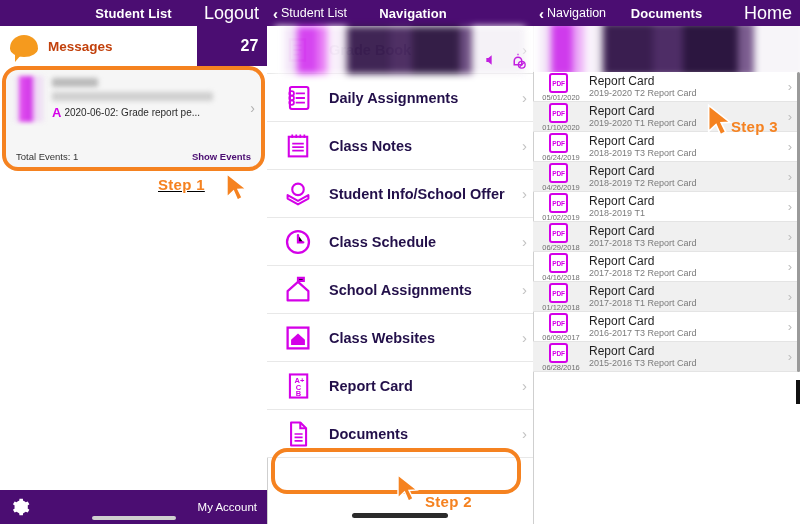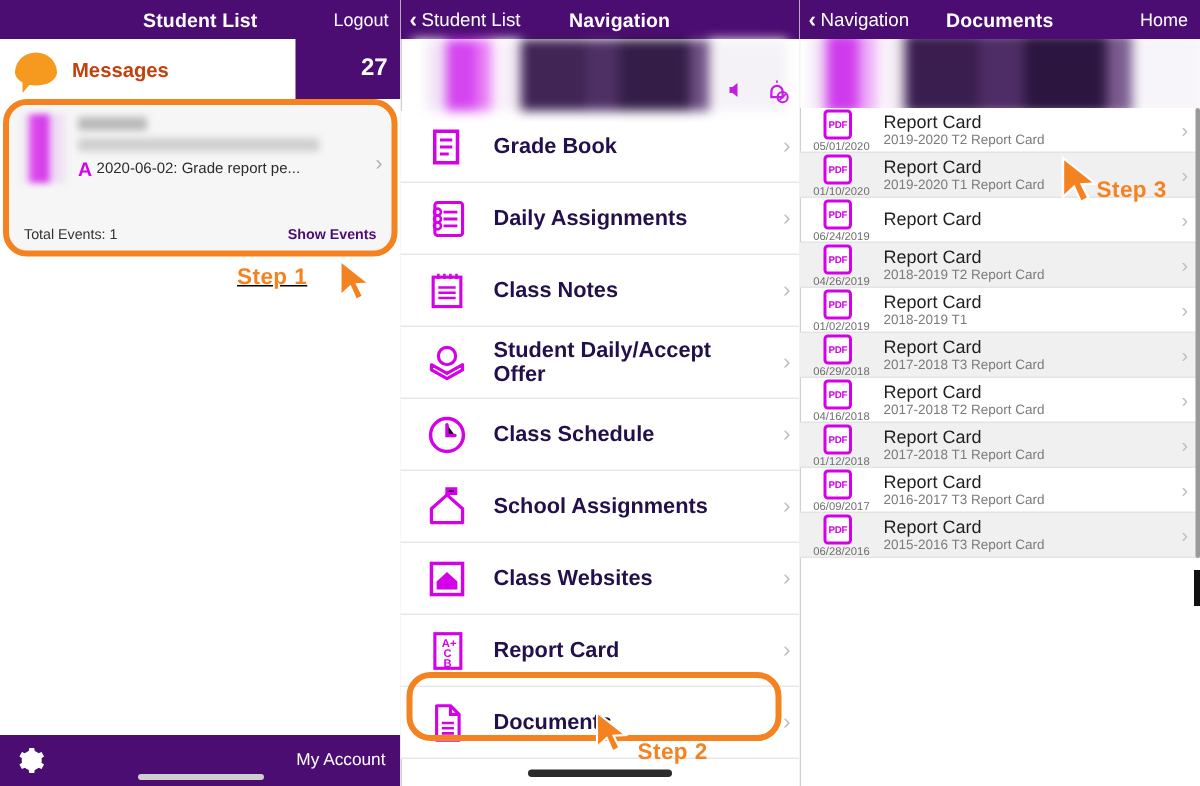--- a/index.html
+++ b/index.html
@@ -24,21 +24,21 @@
   }
   .navbar .center {
     position: absolute; left: 0; right: 0; text-align: center;
     font-size: 13px; font-weight: bold; letter-spacing: .1px;
   }
   .nav-left {
     display: flex; align-items: center; gap: 2px;
     padding-left: 6px; font-size: 12.5px; font-weight: normal; z-index: 2;
   }
   .nav-right {
-    position: absolute; right: 8px; font-size: 12px; font-weight: normal; z-index: 2;
+    position: absolute; right: 8px; font-size: 18px; font-weight: normal; z-index: 2;
   }
   .chev-back { display:inline-block; font-size: 15px; font-weight: bold; line-height: 1; margin-right:1px;}
   .navbar .center.offset-r { text-align: center; padding-left: 26px; }
 
   
   .msg-header { display: flex; height: 40px; background: #fff; }
   .msg-header .mh-left {
     flex: 1; display: flex; align-items: center; gap: 10px; padding-left: 10px;
   }
   .bubble {
@@ -97,21 +97,21 @@
     padding: 0 10px;
   }
   .bottombar .acct { color: #fff; font-size: 11.5px; }
   .home-ind {
     position: absolute; left: 50%; transform: translateX(-50%); bottom: 4px;
     width: 84px; height: 4px; background: #cfcfcf; border-radius: 3px;
   }
   .home-ind.dark { background: #d9d9d9; }
 
   
-  .navlist { position: relative; margin-top: 48px; }
+  .navlist { position: relative; }
   .nav-item {
     display: flex; align-items: center; height: 48px;
     border-bottom: 1px solid #e8e8e8; padding: 0 6px 0 14px; gap: 14px;
     background: #fff;
   }
   .nav-item .ico { width: 34px; height: 34px; flex: 0 0 auto; display: flex; align-items: center; justify-content: center; }
   .nav-item .lbl { flex: 1; font-size: 14.5px; font-weight: bold; color: #23104a; }
   .nav-item .chev { color: #c2c2c2; font-size: 15px; }
 
   .blur-overlay {
@@ -281,21 +281,21 @@
         <span class="chev">›</span>
       </div>
 
       <div class="nav-item">
         <span class="ico">
           <svg width="30" height="30" viewBox="0 0 26 26">
             <circle cx="13" cy="9" r="5" fill="none" stroke="#D400E8" stroke-width="1.8"></circle>
             <path d="M4 14 L13 19 L22 14 L22 17 L13 22 L4 17 Z" fill="none" stroke="#D400E8" stroke-width="1.8" stroke-linejoin="round"></path>
           </svg>
         </span>
-        <span class="lbl">Student Daily/Accept Offer</span>
+        <span class="lbl">Student Info/School Offer</span>
         <span class="chev">›</span>
       </div>
 
       <div class="nav-item">
         <span class="ico">
           <svg width="30" height="30" viewBox="0 0 26 26">
             <circle cx="13" cy="13" r="9.5" fill="none" stroke="#D400E8" stroke-width="2"></circle>
             <path stroke="#D400E8" stroke-width="2" stroke-linecap="round" d="M13 7v6.3h4.6"></path>
           </svg>
         </span>
@@ -413,20 +413,21 @@
           </div>
           <div class="doc-chev">›</div>
         </div>
         <div class="doc-row">
           <div class="left-col">
             <div class="pdf-ico">PDF</div>
             <div class="doc-date">06/24/2019</div>
           </div>
           <div class="doc-main">
             <div class="doc-title">Report Card</div>
+            <div class="doc-sub">2018-2019 T3 Report Card</div>
           </div>
           <div class="doc-chev">›</div>
         </div>
         <div class="doc-row alt">
           <div class="left-col">
             <div class="pdf-ico">PDF</div>
             <div class="doc-date">04/26/2019</div>
           </div>
           <div class="doc-main">
             <div class="doc-title">Report Card</div>

